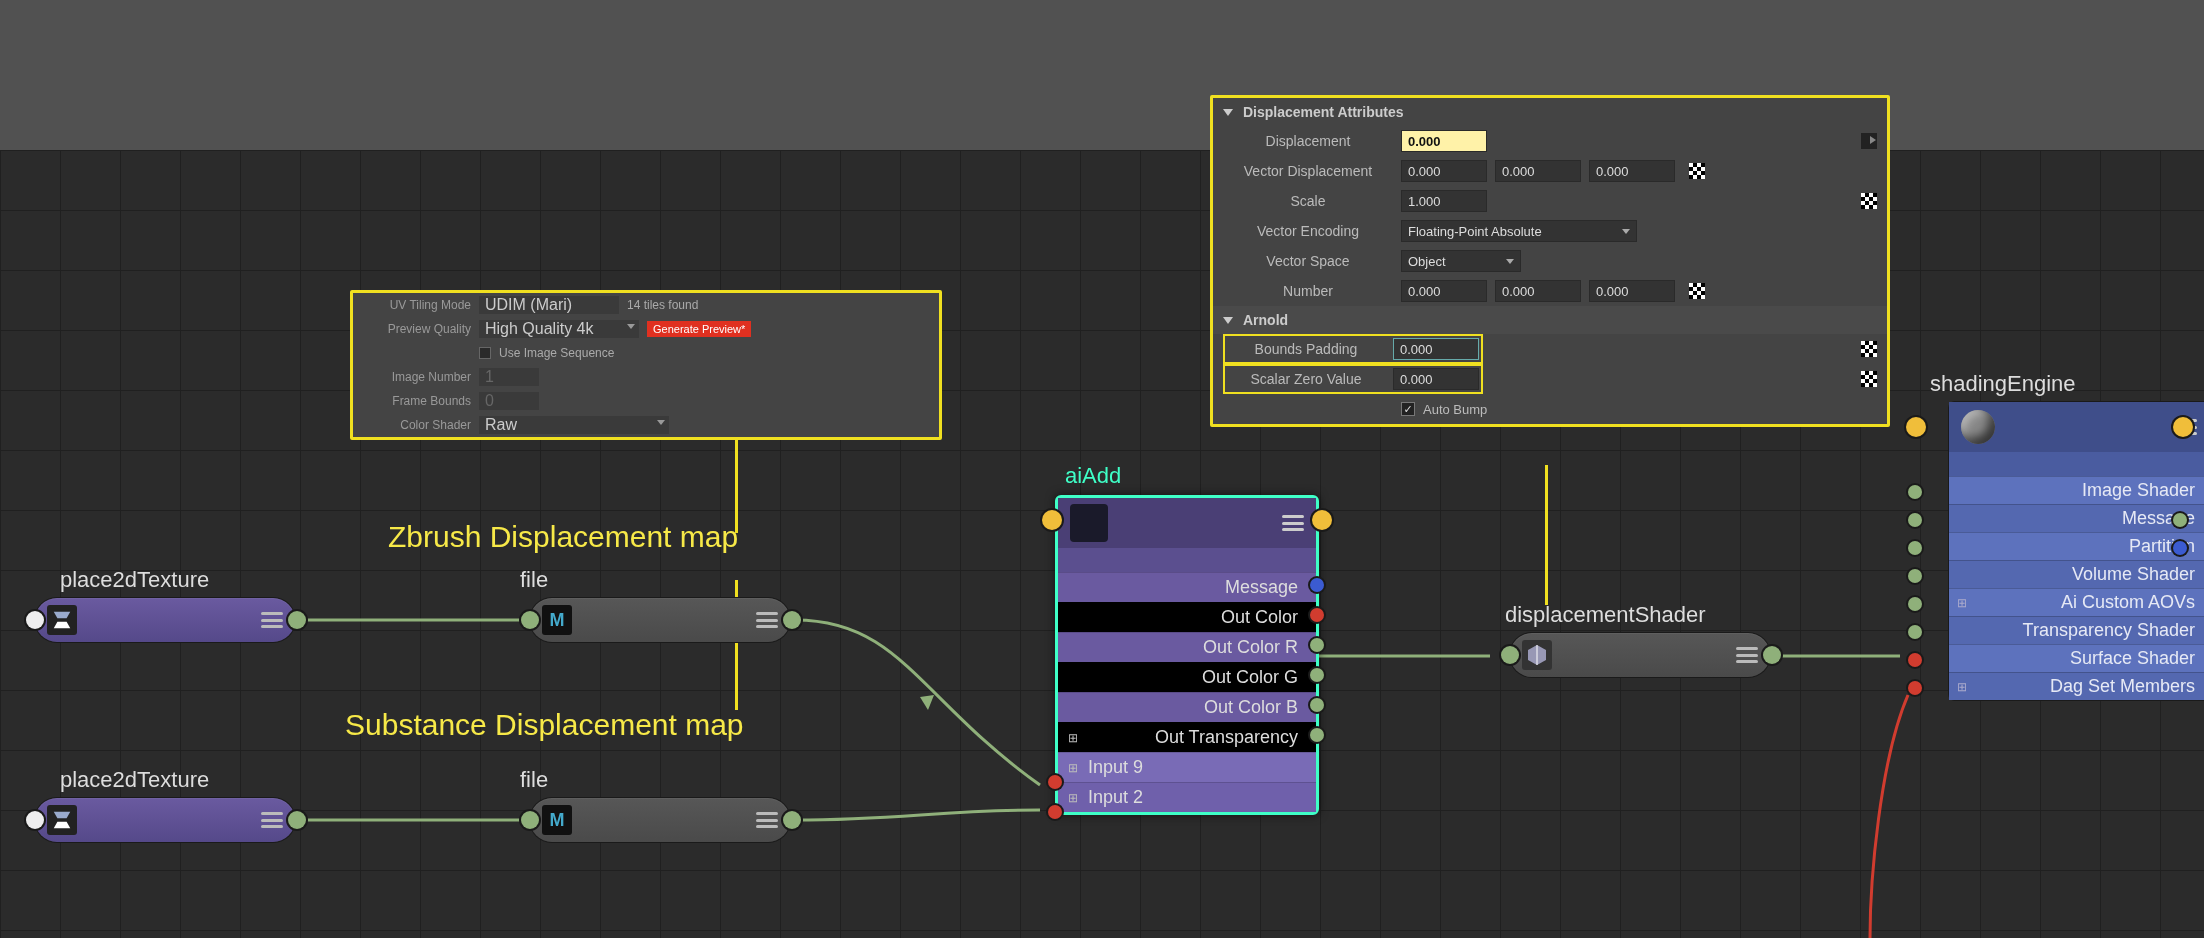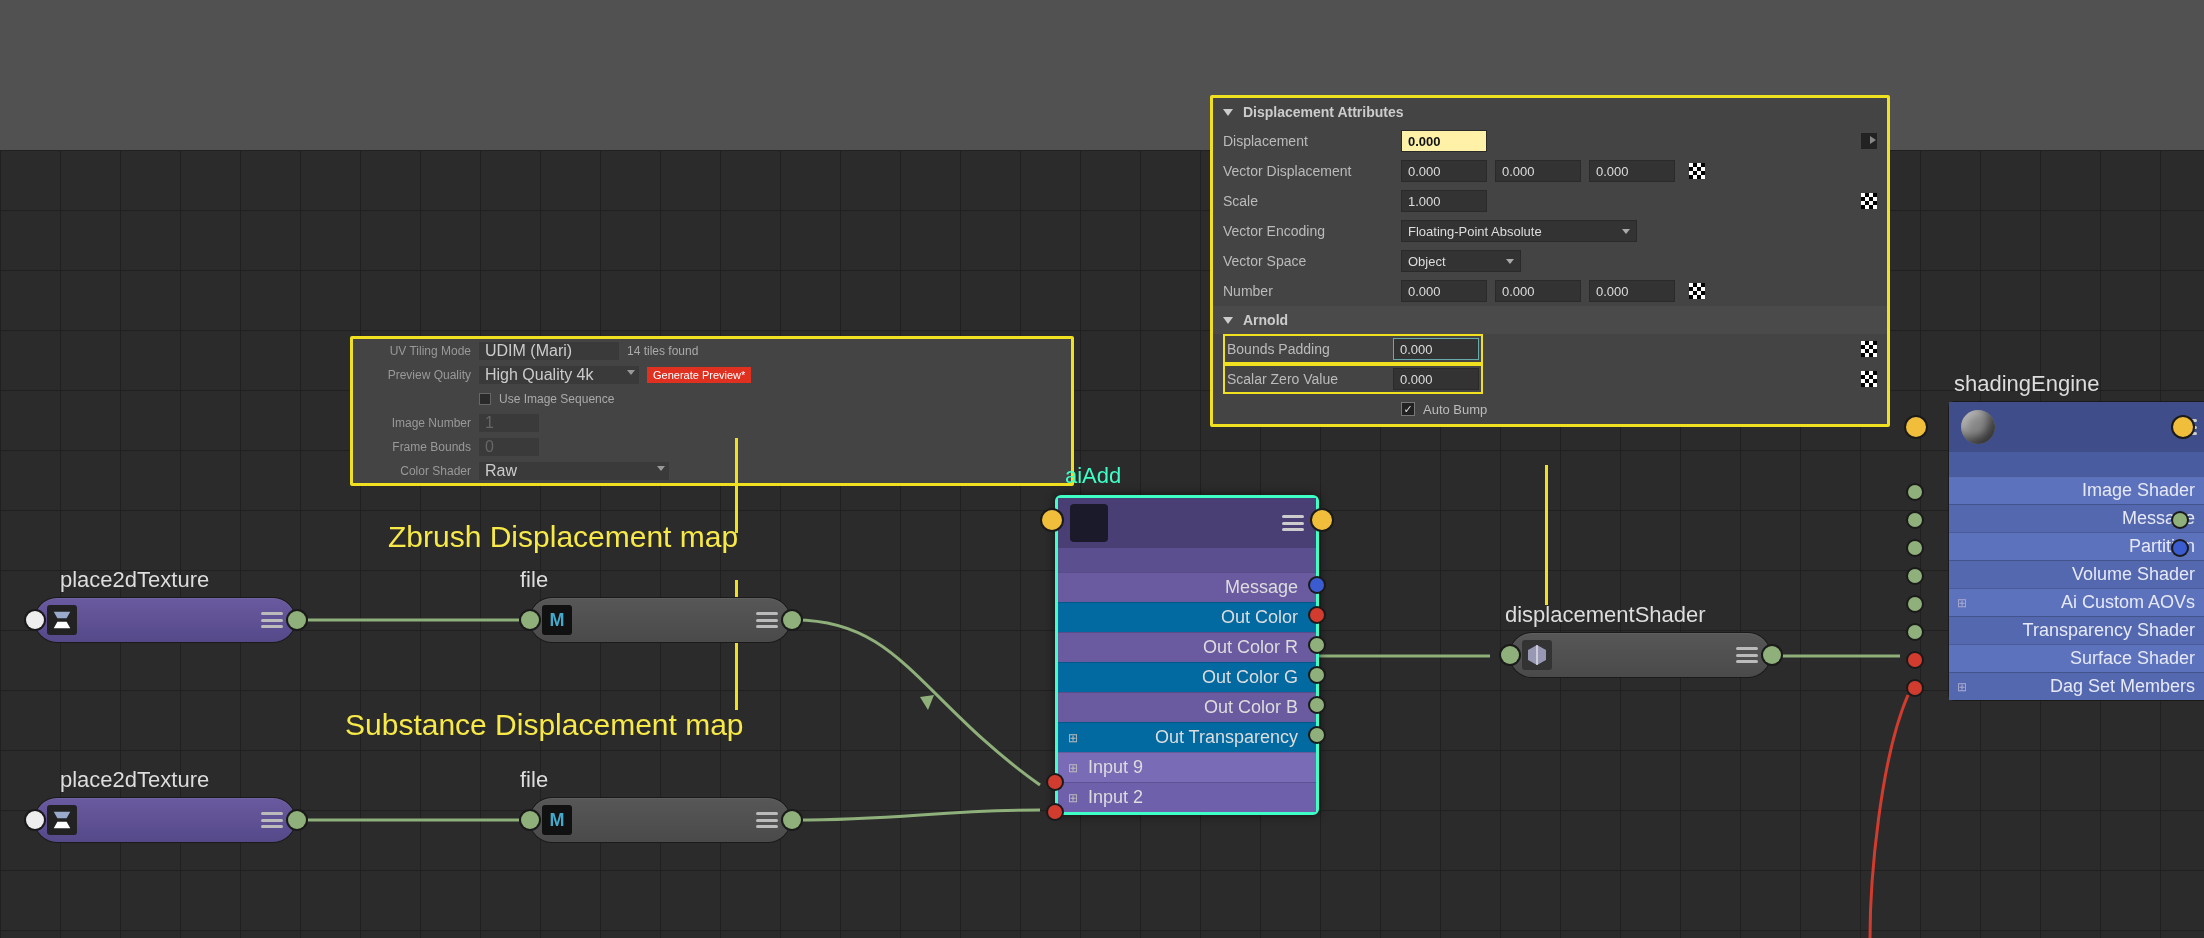--- a/index.html
+++ b/index.html
@@ -72,21 +72,21 @@
   .ai-add .header .hicon { width:38px; height:38px; background:#1a1a2a; border-radius:4px; }
   .ai-add .header .hamb { width:22px; height:16px; display:flex; flex-direction:column; justify-content:space-between; }
   .ai-add .header .hamb span { height:3px; background:#ccc; border-radius:2px; }
   .ai-add .spacer { height:24px; background:#5b4f8f; }
   .ai-add .row {
     height:30px; display:flex; align-items:center; justify-content:flex-end;
     padding:0 18px 0 10px; font-size:18px; color:#ddd;
     background:#6a5aa0; border-top:1px solid rgba(0,0,0,.15);
     position:relative;
   }
-  .ai-add .row.alt { background:#0369a1; }
+  .ai-add .row.alt { background:#000000; }
   .ai-add .row.in  { justify-content:flex-start; padding-left:30px; }
   .ai-add .row .expand { position:absolute; left:10px; font-size:12px; color:#bbb; }
 
   
   .se-node {
     position:absolute; width:260px; background:#5a6fb8; border-radius:6px;
     box-shadow: 0 0 0 1px #1a1a1a;
     margin-left: 29px;
   }
   .se-node .header {
@@ -108,37 +108,37 @@
   }
   .se-node .row.alt { background:#5468b0; }
   .se-node .row .ex { position:absolute; left:8px; font-size:12px; color:#aac; }
 
   
   .panel {
     position:absolute; background:#444; color:#bbb;
     border:3px solid #f0e020; border-radius:2px;
     font-size:13px;
   }
-  .panel1 { width:724px;margin-top:46px; }
+  .panel1 { width:592px; }
   .panel1 .prow { display:flex; align-items:center; height:24px; padding:0 8px; gap:8px; }
   .panel1 label { width:110px; text-align:right; color:#999; font-size:12px; }
   .panel1 .field { background:#3a3a3a; height:18px; padding:0 6px; display:flex; align-items:center; flex:0 0 140px; font-size:16px; color:#ccc; position:relative; }
   .panel1 .static { font-size:12px; color:#aaa; }
   .panel1 .btn-red { background:#e03020; color:#fff; font-size:11px; padding:2px 6px; cursor:pointer; }
   .panel1 .cb { width:12px; height:12px; background:#2a2a2a; border:1px solid #666; }
   .panel1 .dd-arrow { position:absolute; right:4px; top:4px; width:0;height:0;border-left:4px solid transparent;border-right:4px solid transparent;border-top:5px solid #999; }
 
   .panel2 { width:680px; }
   .panel2 .section-title {
     display:flex; align-items:center; gap:10px; padding:6px 10px;
     color:#ccc; font-weight:600; font-size:14px;
   }
   .panel2 .section-title .tri { width:0;height:0;border-left:5px solid transparent;border-right:5px solid transparent;border-top:7px solid #ccc; }
   .panel2 .prow { display:flex; align-items:center; height:30px; padding:0 10px; gap:8px; }
-  .panel2 label { width:170px; text-align:left; color:#bbb; font-size:14px; }
+  .panel2 label { width:170px; text-align:center; color:#bbb; font-size:14px; }
   .panel2 .field {
     background:#333; height:22px; width:86px; padding:0 6px;
     display:flex; align-items:center; color:#ddd; font-size:13px;
     border:1px solid #2a2a2a;
   }
   .panel2 .field.hl { background:#fff2a8; color:#111; font-weight:600; }
   .panel2 .field.wide { width:160px; position:relative; }
   .panel2 .field .dd { position:absolute; right:6px; width:0;height:0;border-left:4px solid transparent;border-right:4px solid transparent;border-top:5px solid #aaa; }
   .panel2 .checker { width:16px; height:16px; background:
     conic-gradient(#000 0 25%, #fff 0 50%, #000 0 75%, #fff 0) 0 0/8px 8px; margin-left:6px; }
@@ -406,21 +406,21 @@
   </div>
   <div class="hamb">
       <span></span>
       <span></span>
       <span></span>
     </div>
 </div>
 <div class="port green" style="left:1501px; top:646px;"></div>
 <div class="port green" style="left:1763px; top:646px;"></div>
 
-<div class="node-title" style="left:1930px; top:371px;margin-left:24px;">shadingEngine</div>
+<div class="node-title" style="left:1930px; top:371px;">shadingEngine</div>
 <div class="se-node" style="left:1920px; top:402px;">
   <div class="header">
     <div class="hicon"></div>
     <div class="hamb">
         <span></span>
         <span></span>
         <span></span>
       </div>
   </div>
   <div class="spacer"></div>

